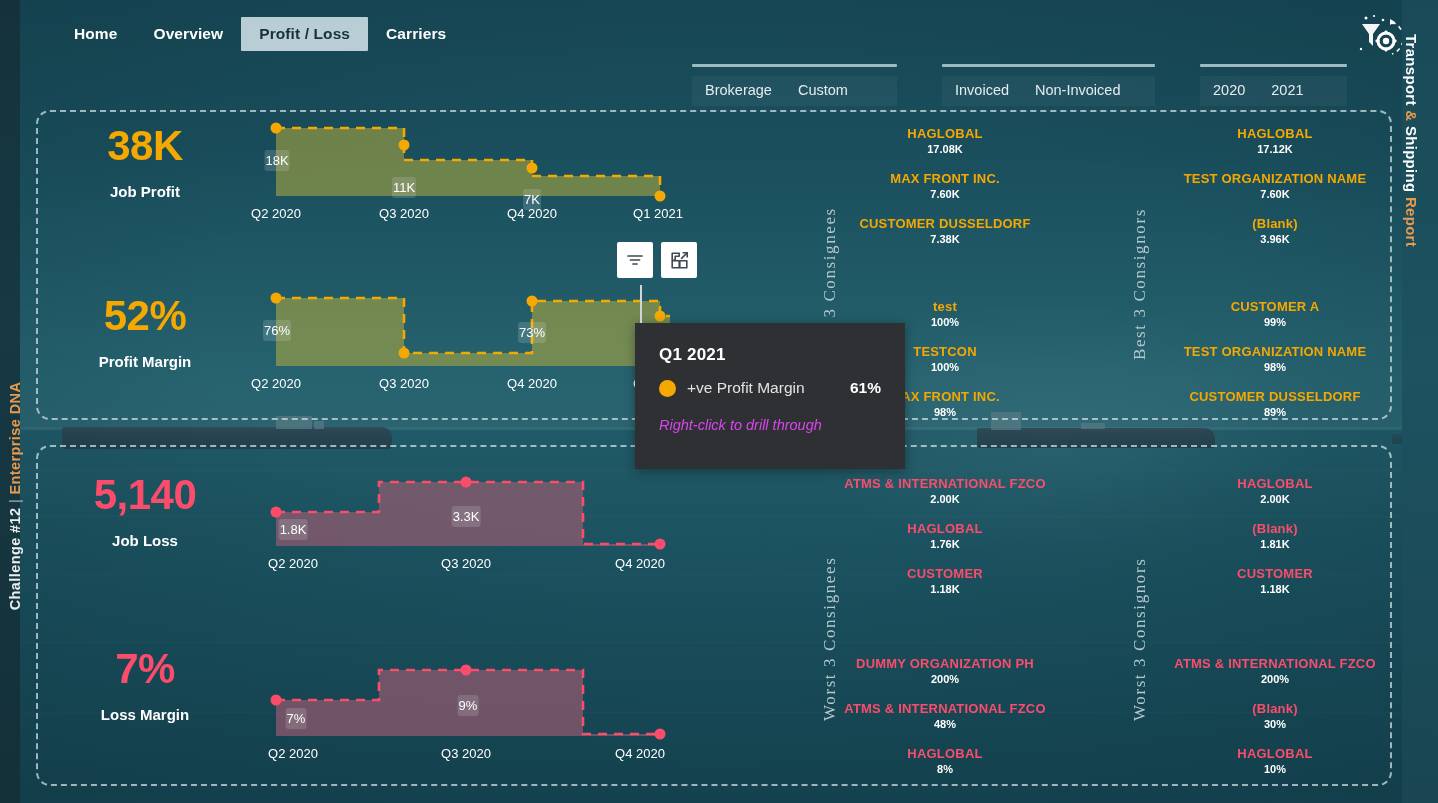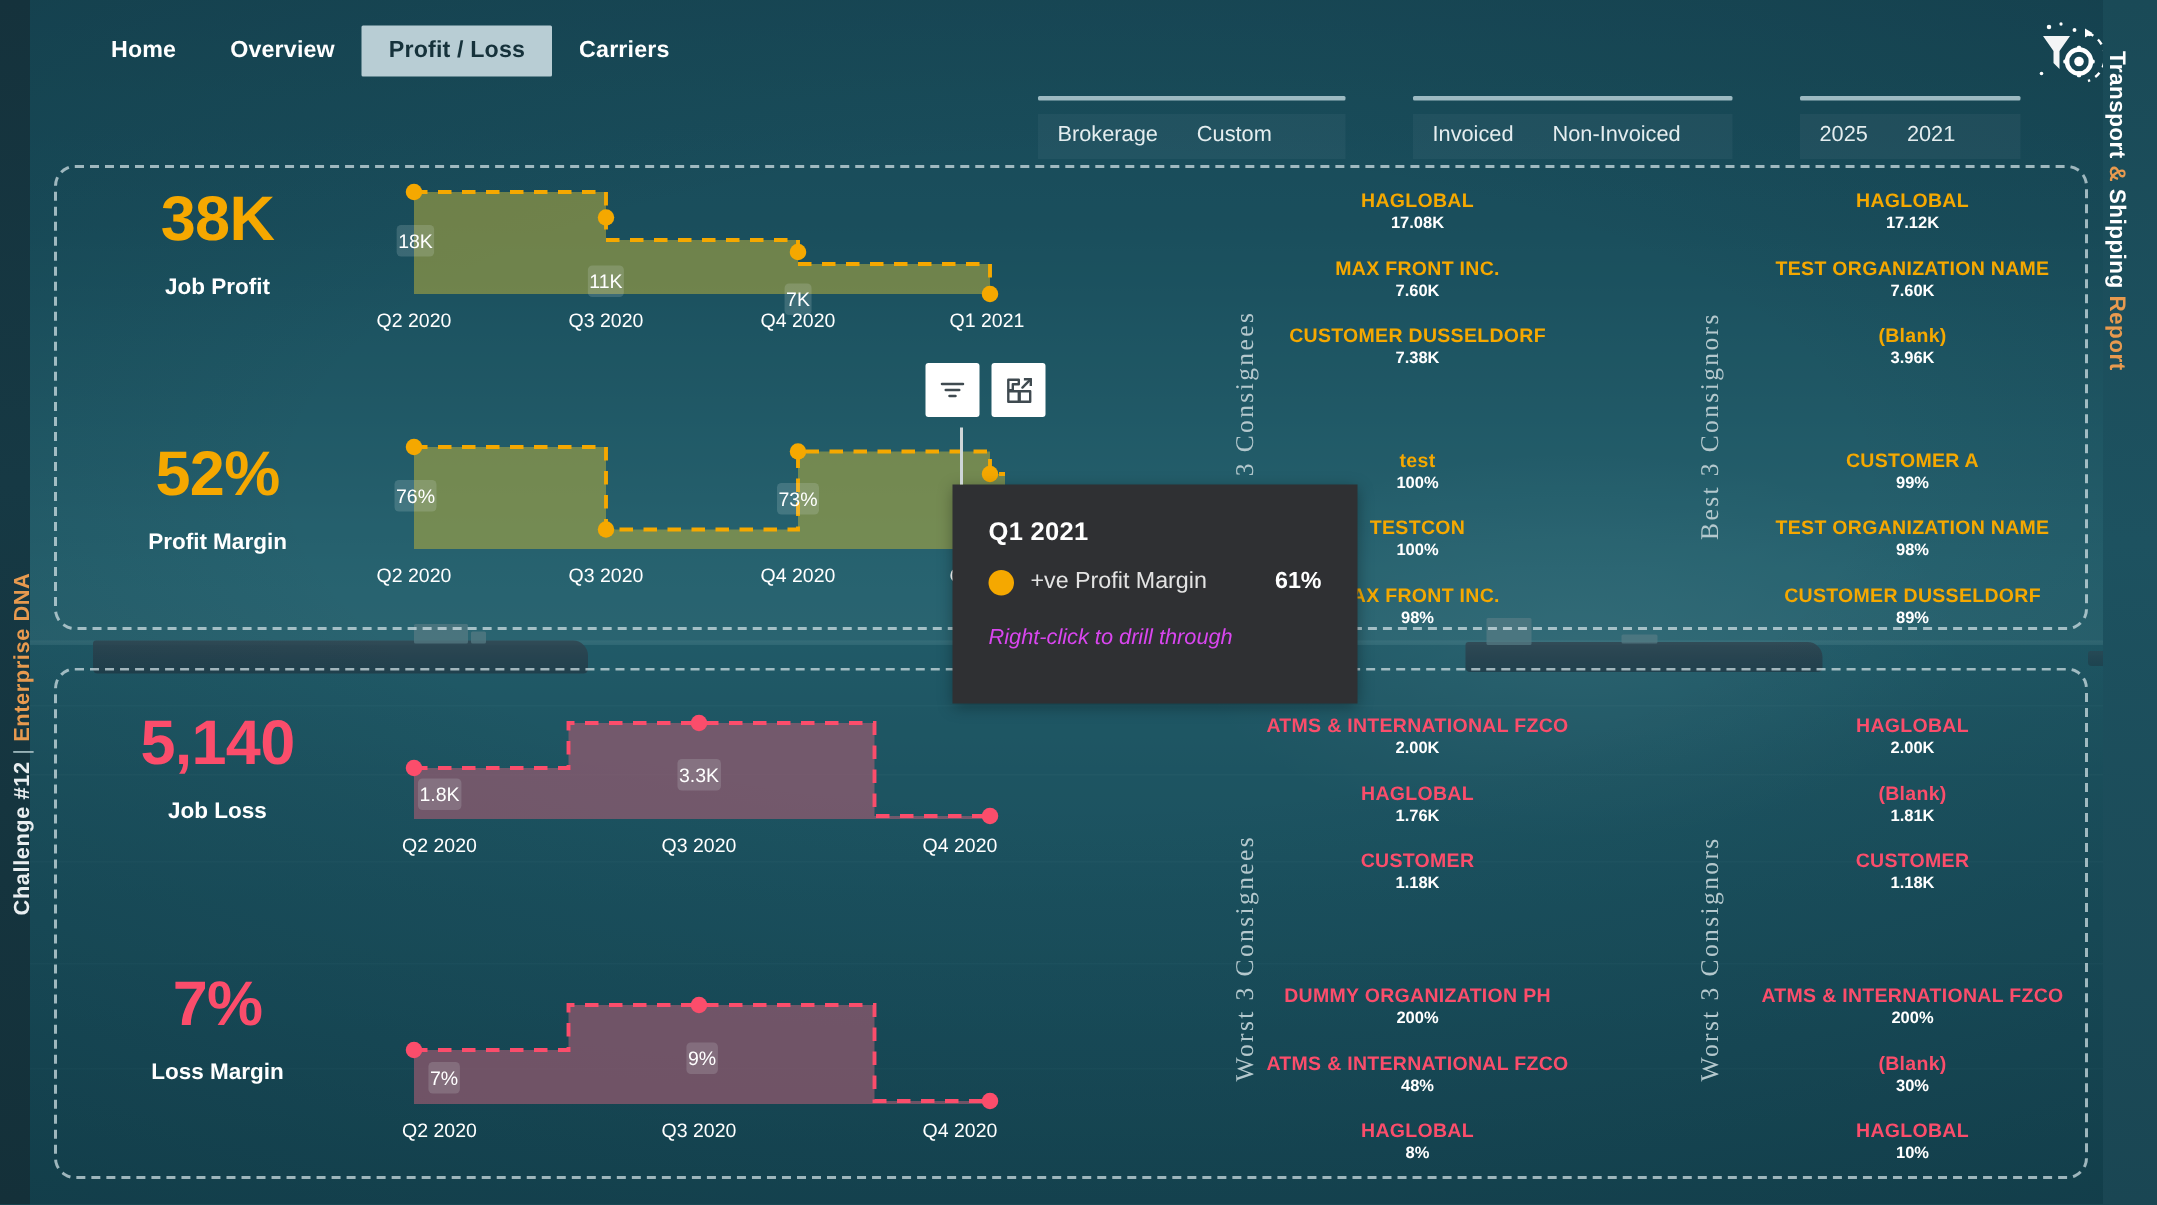--- a/index.html
+++ b/index.html
@@ -239,21 +239,21 @@
     <div class="slicerbar"></div>
     <div class="slicerrow">
       <div class="sliceritem">Invoiced</div>
       <div class="sliceritem">Non-Invoiced</div>
     </div>
   </div>
 
   <div class="slicergroup" id="sg3">
     <div class="slicerbar"></div>
     <div class="slicerrow">
-      <div class="sliceritem">2025</div>
+      <div class="sliceritem">2020</div>
       <div class="sliceritem">2021</div>
     </div>
   </div>
 
   <div id="logo">
     <svg width="56" height="56" viewBox="0 0 56 56">
       <g fill="#ffffff">
         <path d="M12 16 L30 16 L23 26 L23 38 L19 34 L19 26 Z" opacity=".95"></path>
         <circle cx="36" cy="33" r="8" fill="none" stroke="#ffffff" stroke-width="3"></circle>
         <circle cx="36" cy="33" r="3.2"></circle>

